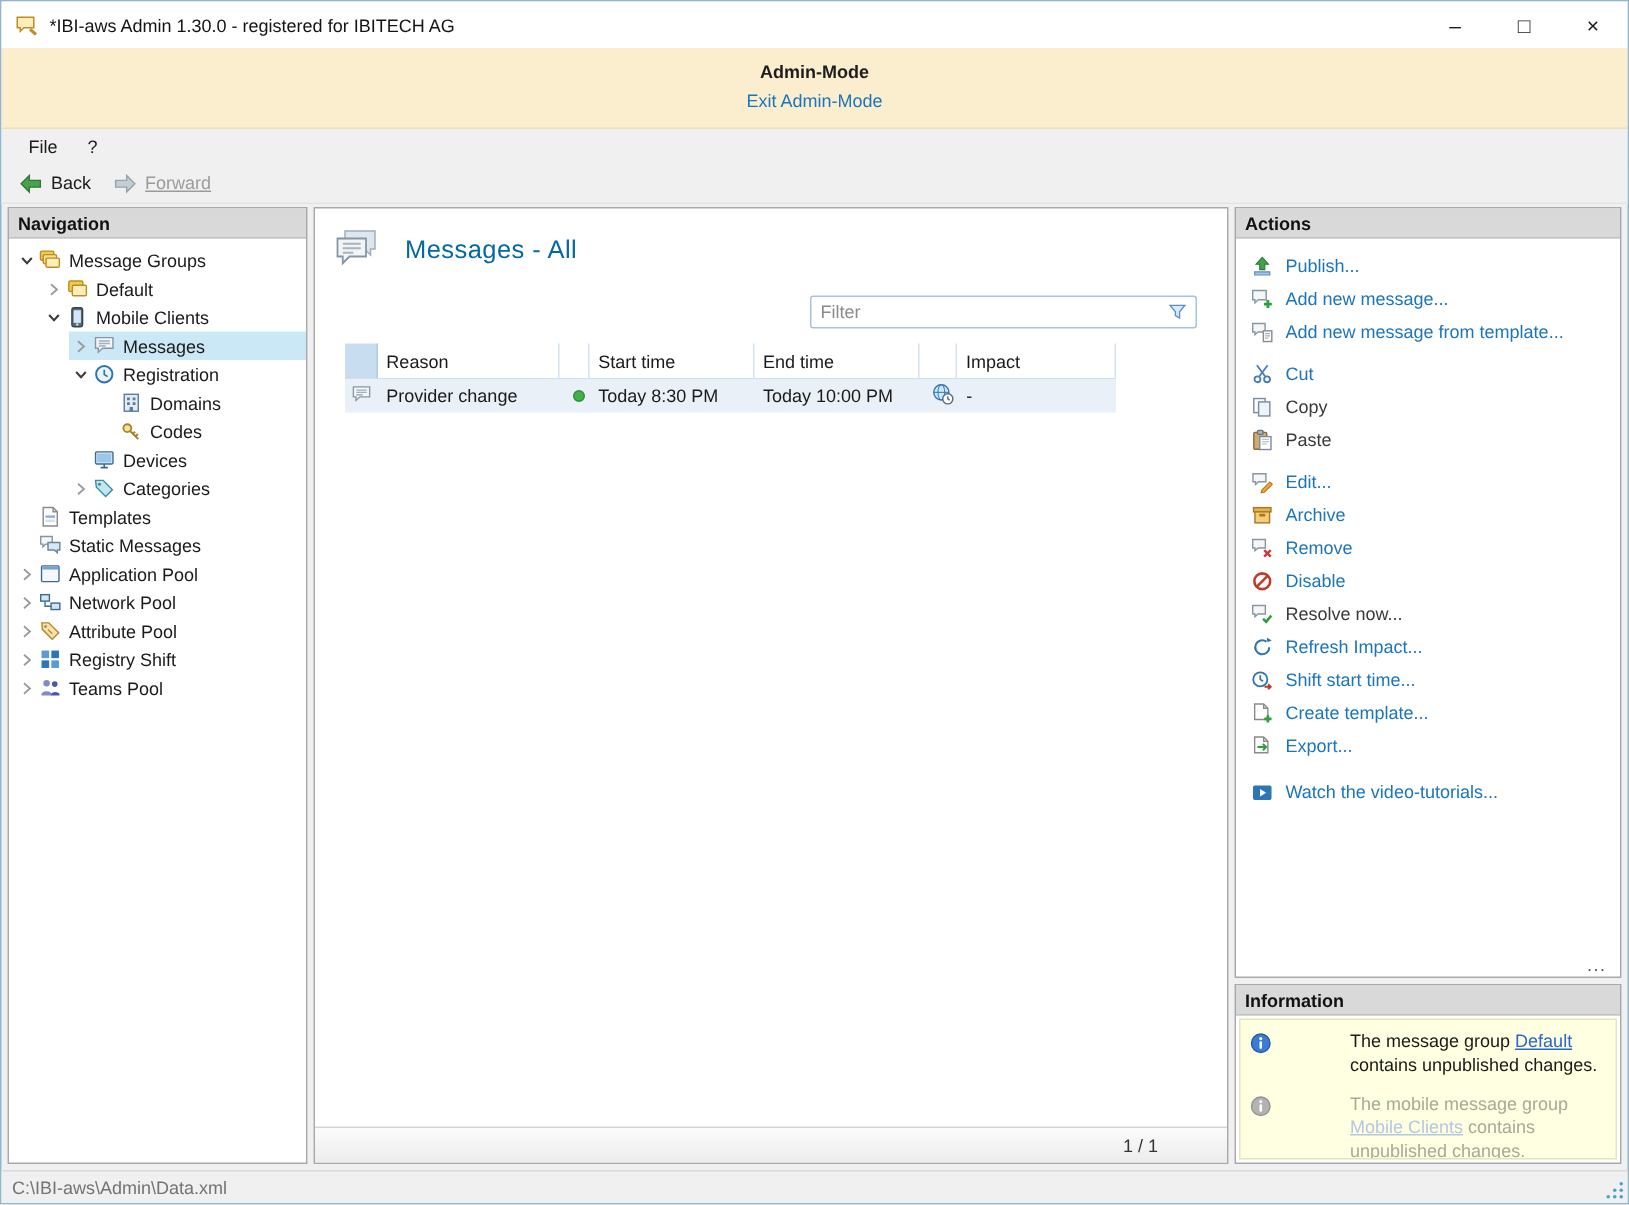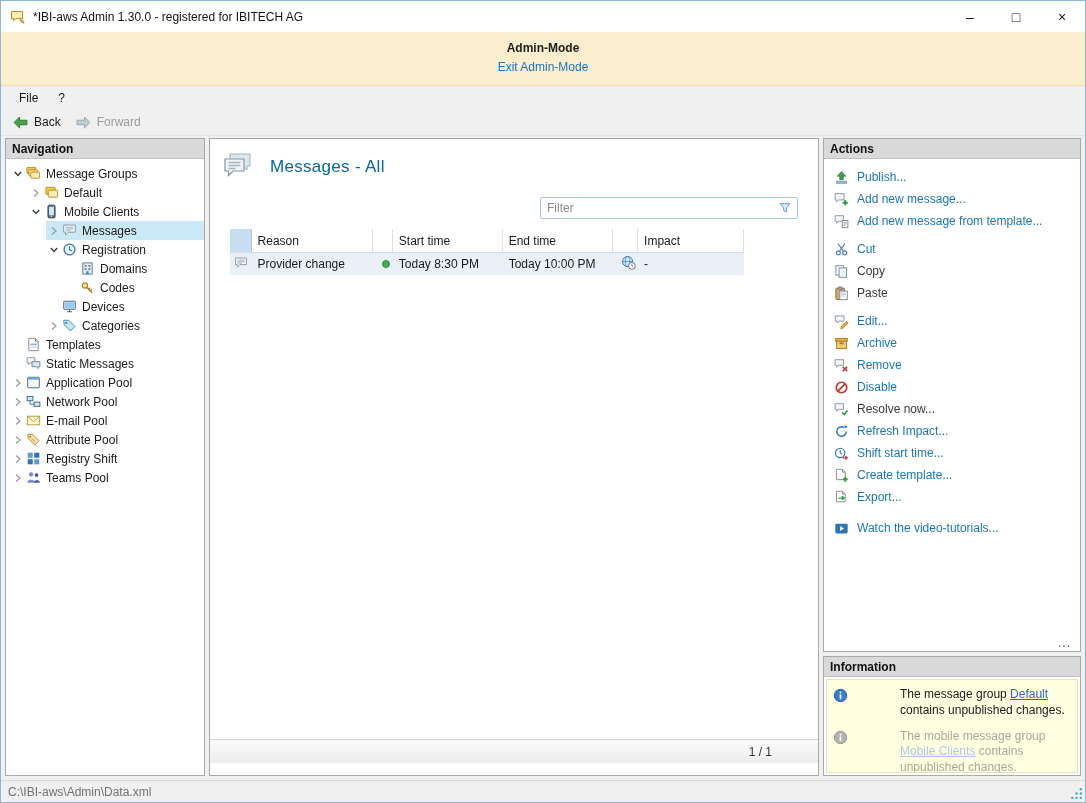--- a/index.html
+++ b/index.html
@@ -21,21 +21,21 @@
   .banner-linkrow{margin-top:5px;}
   .banner-link{color:#1b75bc;}
 
   
   .menubar{height:23px;display:flex;align-items:center;padding-left:8px;background:#f0f0f0;flex:none;}
   .menu-item{padding:3px 10px;}
   .toolbar{height:27px;display:flex;align-items:center;padding-left:6px;background:#f0f0f0;border-bottom:1px solid #e4e4e4;flex:none;}
   .tool-btn{display:flex;align-items:center;gap:5px;padding:2px 9px 2px 5px;}
   .tool-btn .ticn{width:17px;height:17px;display:flex;}
   .tool-btn .ticn svg{width:17px;height:17px;}
-  .tool-btn.disabled .tool-label{color:#9b9b9b;}
+  .tool-btn.disabled .tool-label{color:#9b9b9b;text-decoration:underline;}
 
   
   .content{flex:1;display:flex;padding:2px 4px 4px 4px;gap:4px;min-height:0;}
   .panel{background:#fff;border:1px solid #a9a9a9;}
   .panel-header{height:20px;background:#d9d9d9;border-bottom:1px solid #c2c2c2;font-weight:bold;padding:3px 6px;flex:none;color:#111;}
 
   
   .nav-panel{width:200px;flex:none;display:flex;flex-direction:column;}
   .tree{flex:1;padding-top:5px;overflow:hidden;}
   .trow{display:flex;align-items:center;height:19px;cursor:default;}
@@ -64,21 +64,21 @@
   .th{display:flex;align-items:center;padding-left:6px;border-right:1px solid #d5e2f0;color:#1a1a1a;}
   .th.corner{width:22px;background:#c9ddf1;border-right:1px solid #b0cbe6;padding:0;}
   .c-reason{width:124px;}.c-status{width:20px;padding-left:0;}.c-start{width:112px;}.c-end{width:112px;}.c-iicon{width:26px;padding-left:0;}.c-impact{width:108px;}
   .tdrow{display:flex;height:22px;background:#e9f0f8;align-items:center;}
   .td{display:flex;align-items:center;padding-left:6px;height:100%;}
   .td.corner{width:22px;padding:0;justify-content:center;}
   .td.corner svg{width:14px;height:14px;}
   .statusdot{width:8px;height:8px;border-radius:50%;background:#43b049;border:1px solid #2f8f36;margin:0 auto;}
   .td.c-iicon{justify-content:center;}
   .td.c-iicon svg{width:15px;height:15px;}
-  .pager{position:absolute;left:0;right:0;bottom:12px;height:24px;background:linear-gradient(#fbfbfb,#ececec);border-top:1px solid #d6d6d6;display:flex;align-items:center;justify-content:flex-end;padding-right:46px;color:#333;}
+  .pager{position:absolute;left:0;right:0;bottom:0;height:24px;background:linear-gradient(#fbfbfb,#ececec);border-top:1px solid #d6d6d6;display:flex;align-items:center;justify-content:flex-end;padding-right:46px;color:#333;}
 
   
   .right-col{width:258px;flex:none;display:flex;flex-direction:column;gap:4px;min-height:0;}
   .actions-panel{flex:1;display:flex;flex-direction:column;position:relative;min-height:0;}
   .actions-list{padding-top:7px;overflow:hidden;}
   .action-item{display:flex;align-items:center;height:22px;padding-left:9px;gap:8px;cursor:default;}
   .action-item.gap{margin-top:6px;}
   .action-item.gap-lg{margin-top:9px;}
   .aicon{width:16px;height:16px;flex:none;display:flex;align-items:center;justify-content:center;}
   .aicon svg{width:15px;height:15px;}
@@ -313,34 +313,20 @@
               </svg>
             </span>
           <span class="ticon">
               <svg viewBox="0 0 16 16">
                 <rect x="1.2" y="2.6" width="6.2" height="4.6" fill="#cfe6f8" stroke="#41698e"></rect>
                 <rect x="8.6" y="8.6" width="6.2" height="4.6" fill="#cfe6f8" stroke="#41698e"></rect>
                 <path d="M4.3 7.2 v3.6 h4.3" fill="none" stroke="#41698e"></path>
               </svg>
             </span>
           <span class="tlabel">Network Pool</span>
-        </div>
-        <div class="trow lv0">
-          <span class="chev">
-              <svg viewBox="0 0 10 10">
-                <path d="M3 1.5 L7 5 L3 8.5" fill="none" stroke="#9a9a9a" stroke-width="1.2"></path>
-              </svg>
-            </span>
-          <span class="ticon">
-              <svg viewBox="0 0 16 16">
-                <rect x="1.4" y="3.4" width="13.2" height="9.2" fill="#fdf6d8" stroke="#b89a3a"></rect>
-                <path d="M1.4 3.6 L8 9.2 L14.6 3.6" fill="none" stroke="#b89a3a"></path>
-              </svg>
-            </span>
-          <span class="tlabel">E-mail Pool</span>
         </div>
         <div class="trow lv0">
           <span class="chev">
               <svg viewBox="0 0 10 10">
                 <path d="M3 1.5 L7 5 L3 8.5" fill="none" stroke="#9a9a9a" stroke-width="1.2"></path>
               </svg>
             </span>
           <span class="ticon">
               <svg viewBox="0 0 16 16">
                 <path d="M2 2.4 h5 l7 7 -4.6 4.6 -7-7 z" fill="#f8dfae" stroke="#b08a2e"></path>

